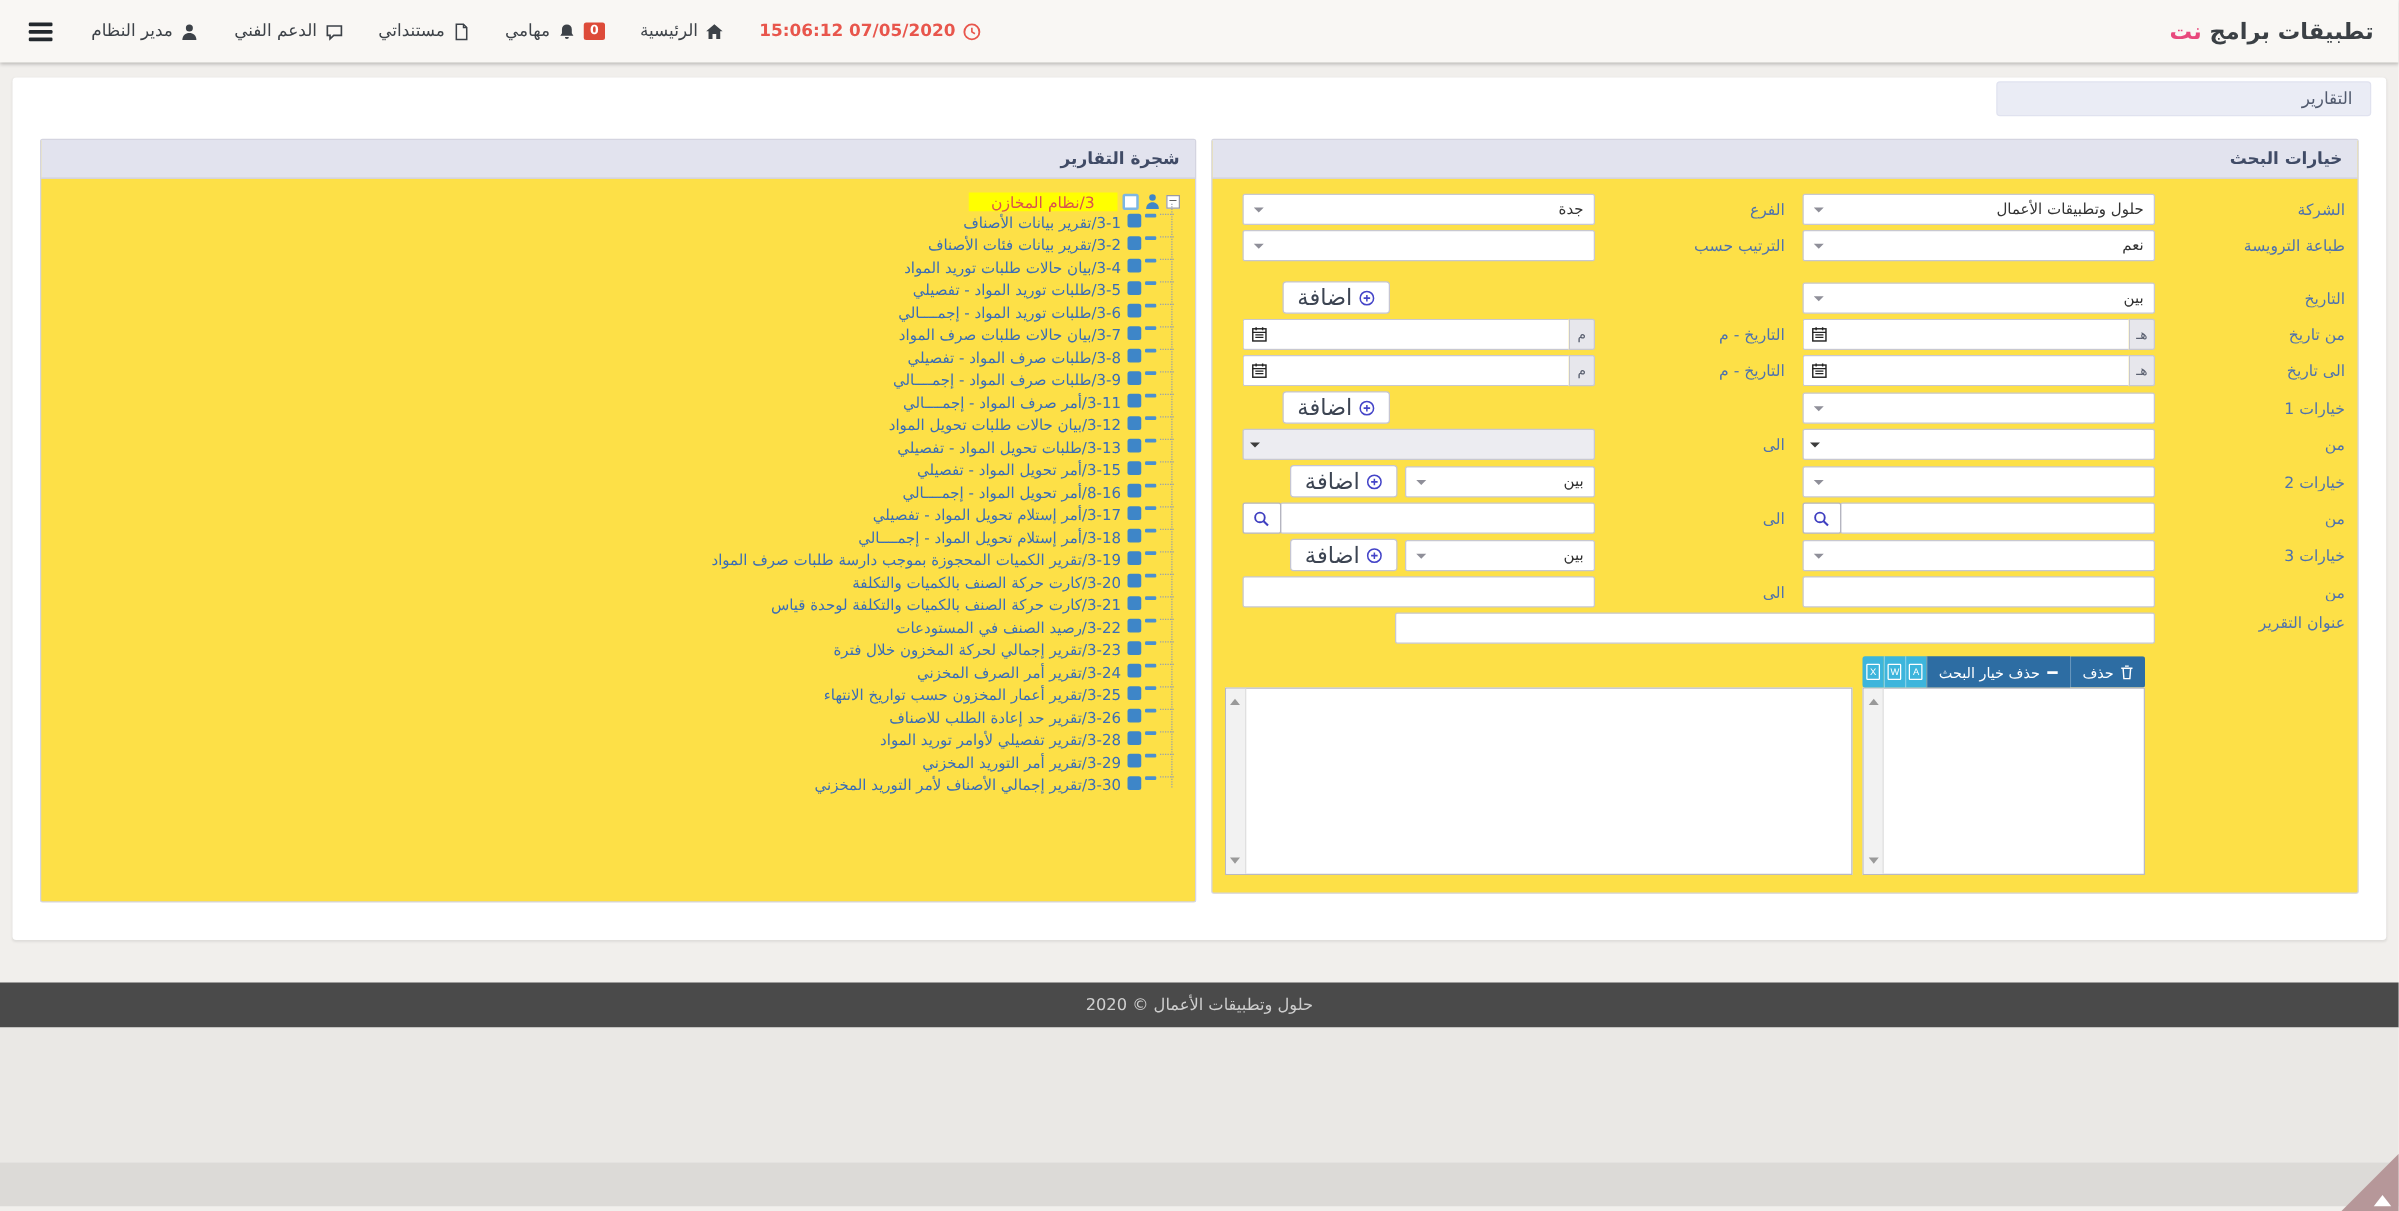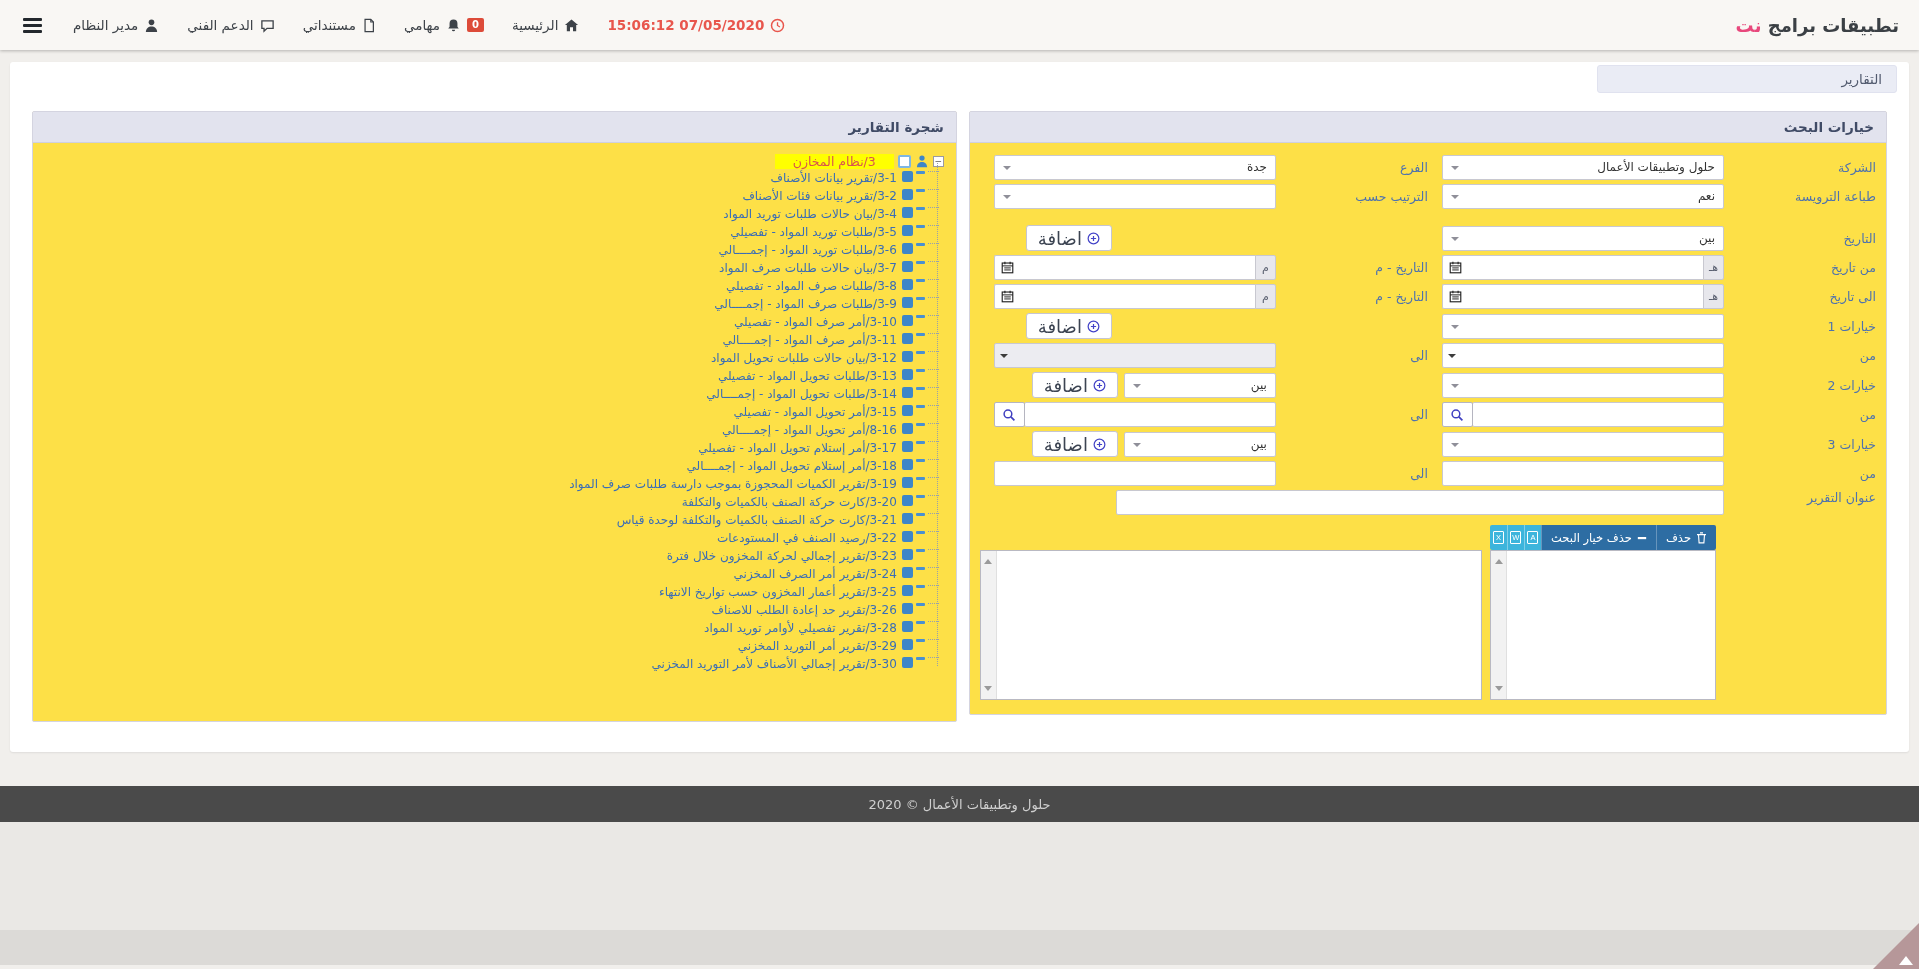--- a/index.html
+++ b/index.html
@@ -583,45 +583,33 @@
             <div class="titem" style="">
             <span class="tstub"></span>
             <span class="tdash"></span>
             <span class="tsq"></span>
             <span class="tlabel">3-9/طلبات صرف المواد - إجمــــالي</span>
           </div>
             <div class="titem" style="">
             <span class="tstub"></span>
             <span class="tdash"></span>
             <span class="tsq"></span>
-            <span class="tlabel">3-10/أمر صرف المواد - تفصيلي</span>
-          </div>
-            <div class="titem" style="">
-            <span class="tstub"></span>
-            <span class="tdash"></span>
-            <span class="tsq"></span>
             <span class="tlabel">3-11/أمر صرف المواد - إجمــــالي</span>
           </div>
             <div class="titem" style="">
             <span class="tstub"></span>
             <span class="tdash"></span>
             <span class="tsq"></span>
             <span class="tlabel">3-12/بيان حالات طلبات تحويل المواد</span>
           </div>
             <div class="titem" style="">
             <span class="tstub"></span>
             <span class="tdash"></span>
             <span class="tsq"></span>
             <span class="tlabel">3-13/طلبات تحويل المواد - تفصيلي</span>
-          </div>
-            <div class="titem" style="">
-            <span class="tstub"></span>
-            <span class="tdash"></span>
-            <span class="tsq"></span>
-            <span class="tlabel">3-14/طلبات تحويل المواد - إجمــــالي</span>
           </div>
             <div class="titem" style="">
             <span class="tstub"></span>
             <span class="tdash"></span>
             <span class="tsq"></span>
             <span class="tlabel">3-15/أمر تحويل المواد - تفصيلي</span>
           </div>
             <div class="titem" style="">
             <span class="tstub"></span>
             <span class="tdash"></span>

